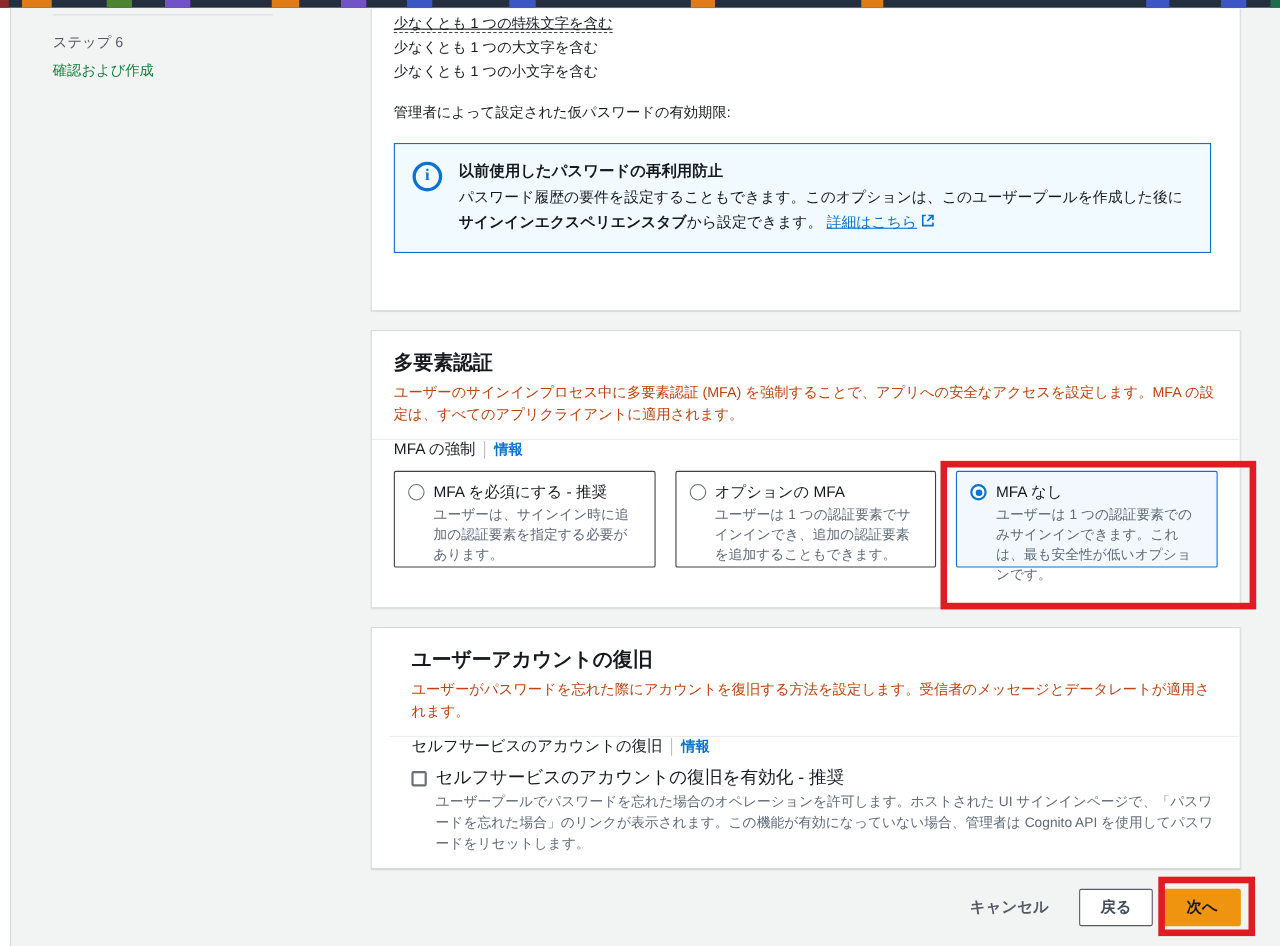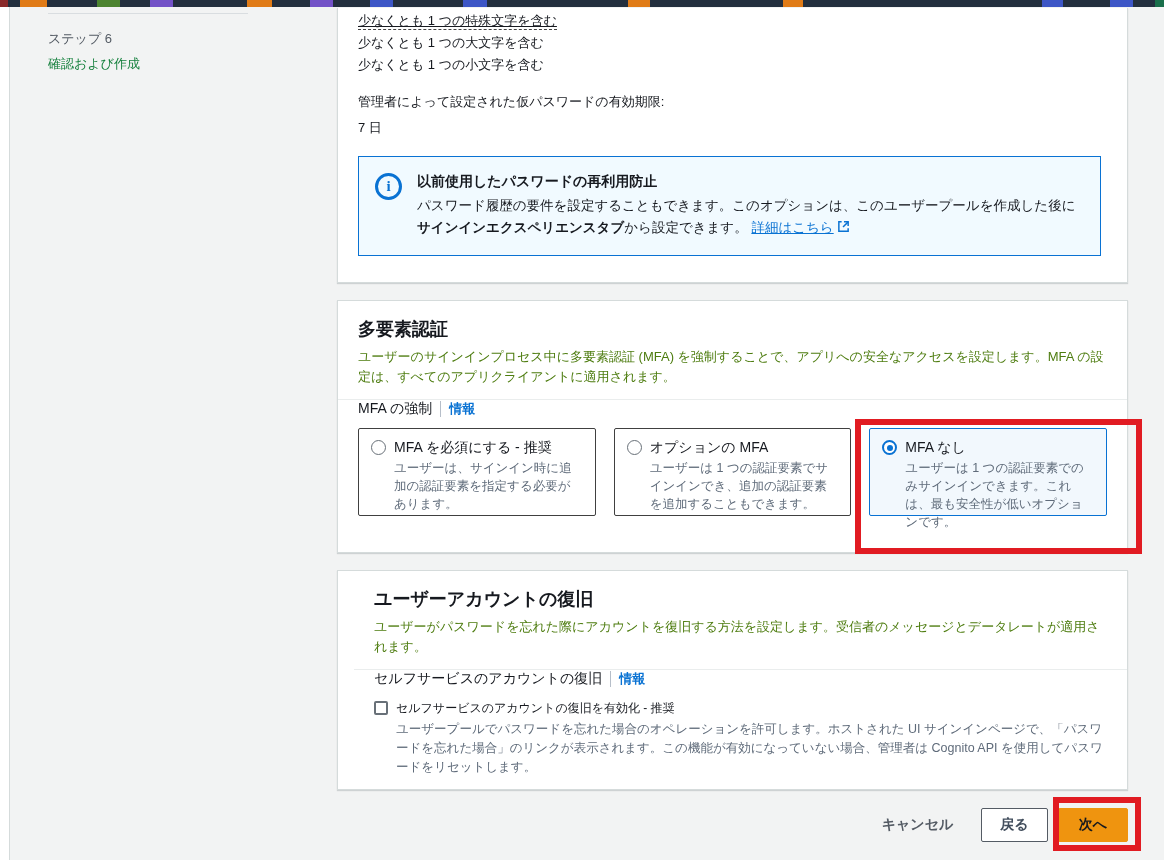--- a/index.html
+++ b/index.html
@@ -35,21 +35,21 @@
   .info-icon { position:absolute; left:16px; top:16px; width:27px; height:27px; border:3px solid #0972d3;
                border-radius:50%; color:#0972d3; font-weight:bold; font-size:15px; text-align:center;
                line-height:21px; font-family:"Liberation Serif",serif; }
   .info-title { font-weight:bold; font-size:14px; margin-bottom:4px; }
   .info-body { line-height:22px; font-size:13.5px; }
   .info-body b { font-weight:bold; }
   a.learn-link { color:#0972d3; text-decoration:underline; cursor:pointer; }
   .ext-icon { display:inline-block; vertical-align:-1px; margin-left:3px; }
   
   .sec-title { font-size:18px; font-weight:bold; color:#16191f; line-height:24px; margin-bottom:6px; }
-  .sec-desc { color:#4d7c0f; line-height:20px; margin-bottom:12px; max-width:751px; }
+  .sec-desc { color:#c2410c; line-height:20px; margin-bottom:12px; max-width:751px; }
   .sec-divider { border:none; border-top:1px solid #eaeded; margin:0 -20px; }
   .field-row { margin-bottom:10px; display:flex; align-items:center; gap:8px; }
   .field-label { font-size:14px; color:#16191f; }
   .v-sep { width:1px; height:16px; background:#b6bec9; }
   .info-link { color:#0972d3; font-weight:bold; font-size:13px; cursor:pointer; }
   
   .tiles { display:flex; gap:18px; }
   .tile { flex:1; height:88px; border:1px solid #404040; border-radius:2px; background:#fff;
           padding:9px 12px; display:flex; gap:8px; cursor:pointer; }
   .tile.selected { border:1px solid #0972d3; background:#f2f8fd; }
@@ -57,21 +57,21 @@
            flex:none; margin-top:2px; position:relative; }
   .tile.selected .radio { border:2px solid #0972d3; }
   .tile.selected .radio::after { content:""; position:absolute; left:2.5px; top:2.5px; width:6px; height:6px;
            border-radius:50%; background:#0972d3; }
   .tile-title { font-size:14px; line-height:19px; color:#16191f; }
   .tile-desc { font-size:12.5px; line-height:18px; color:#5f6b7a; margin-top:2px; }
   
   .checkbox-row { display:flex; gap:8px; margin-top:2px; }
   .checkbox { width:14px; height:14px; border:2px solid #687078; border-radius:2px; background:#fff;
               flex:none; margin-top:3px; cursor:pointer; }
-  .checkbox-label { font-size:12px; line-height:20px; color:#16191f; }
+  .checkbox-label { font-size:16px; line-height:20px; color:#16191f; }
   .checkbox-desc { font-size:12.5px; line-height:19px; color:#5f6b7a; margin-top:2px; max-width:720px; }
   
   .footer { position:absolute; left:0; top:800px; width:791px; display:flex; justify-content:flex-end;
             align-items:center; gap:10px; }
   .btn-cancel { background:none; border:none; color:#545b64; font-weight:bold; font-size:14px;
                 padding:8px 18px; cursor:pointer; font-family:inherit; }
   .btn-back { background:#fff; border:1px solid #545b64; border-radius:2px; color:#414d5c; font-weight:bold;
               font-size:14px; padding:7px 18px; cursor:pointer; font-family:inherit; }
   .btn-next { background:#ef940f; border:1px solid #ef940f; border-radius:2px; color:#16191f; font-weight:bold;
               font-size:14px; padding:7px 20px; cursor:pointer; font-family:Liberation Serif, serif; }
@@ -107,21 +107,20 @@
   <div class="step-title">確認および作成</div>
 </nav>
 
 <main class="content">
 
   <section class="card card-a">
     <div class="req-line req-underlined"><span>少なくとも 1 つの特殊文字を含む</span></div>
     <div class="req-line">少なくとも 1 つの大文字を含む</div>
     <div class="req-line">少なくとも 1 つの小文字を含む</div>
     <div class="temp-pass-label">管理者によって設定された仮パスワードの有効期限:</div>
-    <div class="temp-pass-value">7 日</div>
 
     <div class="info-box">
       <div class="info-icon">i</div>
       <div class="info-title">以前使用したパスワードの再利用防止</div>
       <div class="info-body">
         <span>パスワード履歴の要件を設定することもできます。このオプションは、このユーザープールを作成した後に</span><b>サインインエクスペリエンスタブ</b><span>から設定できます。</span>
         <a class="learn-link">詳細はこちら</a><span class="ext-icon"><svg width="13" height="13" viewBox="0 0 14 14" fill="none">
               <path d="M5 2H2v10h10V9" stroke="#0972d3" stroke-width="1.6"></path>
               <path d="M7.5 2H12v4.5" stroke="#0972d3" stroke-width="1.6"></path>
               <path d="M12 2L6.5 7.5" stroke="#0972d3" stroke-width="1.6"></path>

